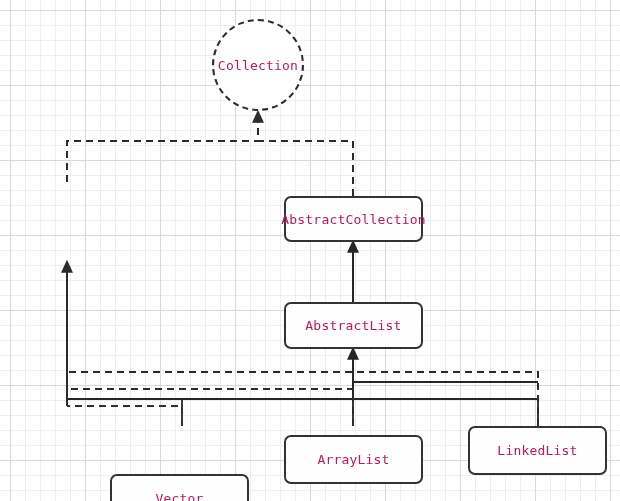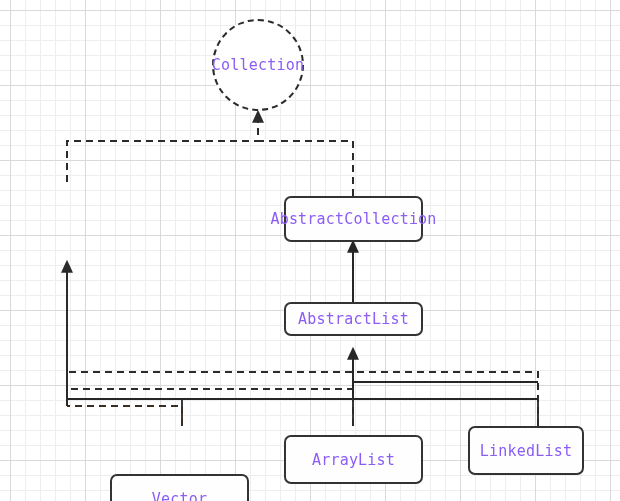--- a/index.html
+++ b/index.html
@@ -21,22 +21,22 @@
       linear-gradient(to bottom, #eeeeee 1px, transparent 1px);
     background-size: 75px 75px, 75px 75px, 15px 15px, 15px 15px;
     background-position: 10px 10px, 10px 10px, 10px 10px, 10px 10px;
   }
   #svg{position:absolute;left:0;top:0;width:620px;height:501px;}
 
   .node{
     position:absolute;
     box-sizing:border-box;
     display:flex;align-items:center;justify-content:center;
-    color:#8b5cf6;
-    font-size:15px;
+    color:#be185d;
+    font-size:13px;
     letter-spacing:0.2px;
     background:#ffffff;
     white-space:nowrap;
   }
   .iface{
     border:2px dashed #2b2b2b;
     border-radius:50%;
   }
   .cls{
     border:2px solid #333333;
@@ -93,29 +93,29 @@
 
   <div class="node iface" style="left:212px;top:19px;width:92px;height:92px;">
     <span>Collection</span>
   </div>
 
 
   <div class="node cls" style="left:284px;top:196px;width:139px;height:46px;text-align:center;">
     <span>AbstractCollection</span>
   </div>
 
-  <div class="node cls" style="left:284px;top:302px;width:139px;height:34px;">
+  <div class="node cls" style="left:284px;top:302px;width:139px;height:47px;">
     <span>AbstractList</span>
   </div>
 
   <div class="node cls" style="left:110px;top:426px;width:139px;height:49px;margin-top:48px;">
     <span>Vector</span>
   </div>
 
   <div class="node cls" style="left:284px;top:435px;width:139px;height:49px;">
     <span>ArrayList</span>
   </div>
 
-  <div class="node cls" style="left:468px;top:426px;width:116px;height:49px;">
+  <div class="node cls" style="left:468px;top:426px;width:139px;height:49px;">
     <span>LinkedList</span>
   </div>
 
 </div>
 
 </body></html>

